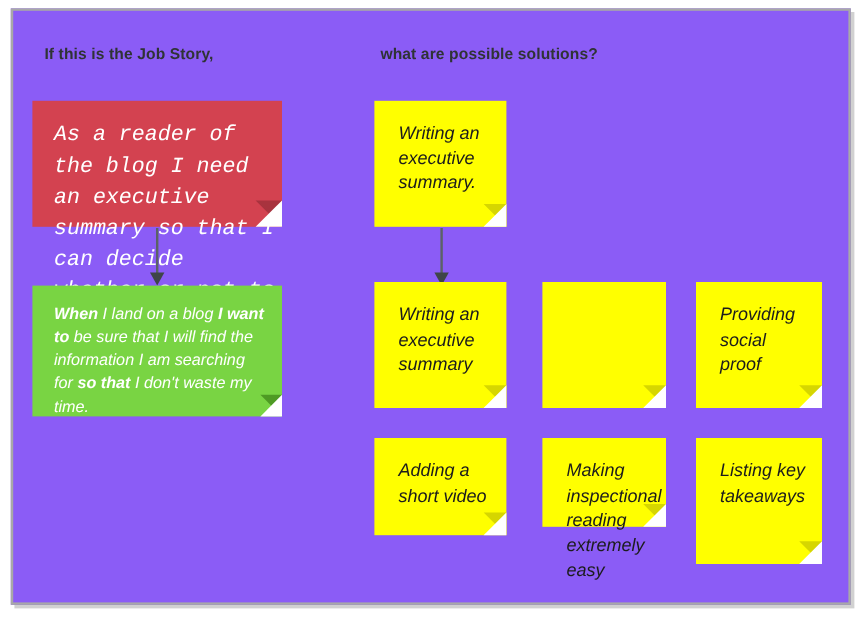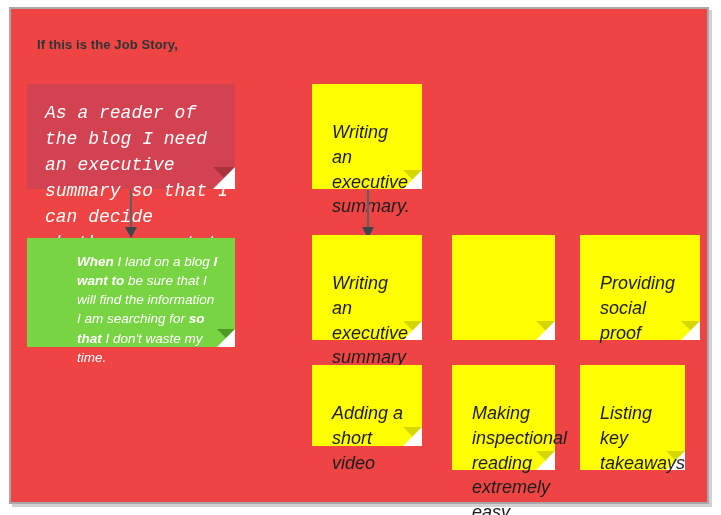--- a/index.html
+++ b/index.html
@@ -17,21 +17,21 @@
     background: #ffffff;
     overflow: hidden;
   }
   .frame {
     position: absolute;
     left: 9px;
     top: 7px;
     width: 700px;
     height: 497px;
     border: 2px solid #a8a8a8;
-    background: #ef4444;
+    background: #8b5cf6;
     box-shadow: 3px 3px 0 rgba(0,0,0,0.18);
     box-sizing: border-box;
   }
   .col-heading {
     position: absolute;
     font-size: 13px;
     font-weight: bold;
     color: #2f3335;
     letter-spacing: 0.1px;
     white-space: nowrap;
@@ -85,41 +85,40 @@
     border-top: 22px solid #a8333e;
   }
 
   
   .card-green .body { background: #79d443; }
   .card-green .txt {
     left: 18px; top: 14px; right: 14px;
     color: #ffffff;
     font-size: 13.5px;
     line-height: 1.42;
-    margin-left: 32px;
   }
   .card-green .txt b { font-weight: bold; font-style: italic; }
   .card-green .fold {
     border-left: 18px solid transparent;
     border-bottom: 18px solid #ffffff;
   }
   .card-green .fold-dark {
     position: absolute;
     right: 0; bottom: 0;
     width: 0; height: 0;
     border-left: 18px solid transparent;
     border-top: 18px solid #4e9a24;
   }
 
   
   .card-yellow .body { background: #ffff00; }
   .card-yellow .txt {
-    left: 20px; top: 36px; right: 12px;
+    left: 20px; top: 18px; right: 12px;
     color: #1c1c1c;
-    font-size: 18px;
+    font-size: 15px;
     line-height: 1.38;
   }
   .card-yellow .fold {
     border-left: 19px solid transparent;
     border-bottom: 19px solid #ffffff;
   }
   .card-yellow .fold-dark {
     position: absolute;
     right: 0; bottom: 0;
     width: 0; height: 0;
@@ -149,20 +148,21 @@
     border-top: 11px solid #3f4548;
   }
 </style>
 </head>
 <body>
 
 <div class="canvas">
   <div class="frame">
 
     <div class="col-heading" id="heading-left">If this is the Job Story,</div>
+    <div class="col-heading" id="heading-right">what are possible solutions?</div>
 
     <div class="card card-red" style="left:16px; top:75px; width:208px; height:105px;">
       <div class="body"></div>
       <div class="fold-dark"></div>
       <div class="fold"></div>
       <div class="txt">As a reader of the blog I need an executive summary so that I can decide whether or not to read the full article.</div>
     </div>
 
     <div class="arrow" style="left:112px; top:181px; height:50px;">
       <div class="shaft" style="height:39px;"></div>
@@ -194,35 +194,35 @@
       <div class="fold"></div>
       <div class="txt">Writing an executive summary</div>
     </div>
 
     <div class="card card-yellow" style="left:441px; top:226px; width:103px; height:105px;">
       <div class="body"></div>
       <div class="fold-dark"></div>
       <div class="fold"></div>
     </div>
 
-    <div class="card card-yellow" style="left:569px; top:226px; width:120px; height:105px;">
+    <div class="card card-yellow" style="left:569px; top:226px; width:105px; height:105px;">
       <div class="body"></div>
       <div class="fold-dark"></div>
       <div class="fold"></div>
       <div class="txt">Providing social proof</div>
     </div>
 
     <div class="card card-yellow" style="left:301px; top:356px; width:110px; height:81px;">
       <div class="body"></div>
       <div class="fold-dark"></div>
       <div class="fold"></div>
       <div class="txt">Adding a short video</div>
     </div>
 
-    <div class="card card-yellow" style="left:441px; top:356px; width:103px; height:105px;">
+    <div class="card card-yellow" style="left:441px; top:356px; width:103px; height:74px;">
       <div class="body"></div>
       <div class="fold-dark"></div>
       <div class="fold"></div>
       <div class="txt">Making inspectional reading extremely easy</div>
     </div>
 
     <div class="card card-yellow" style="left:569px; top:356px; width:105px; height:105px;">
       <div class="body"></div>
       <div class="fold-dark"></div>
       <div class="fold"></div>

